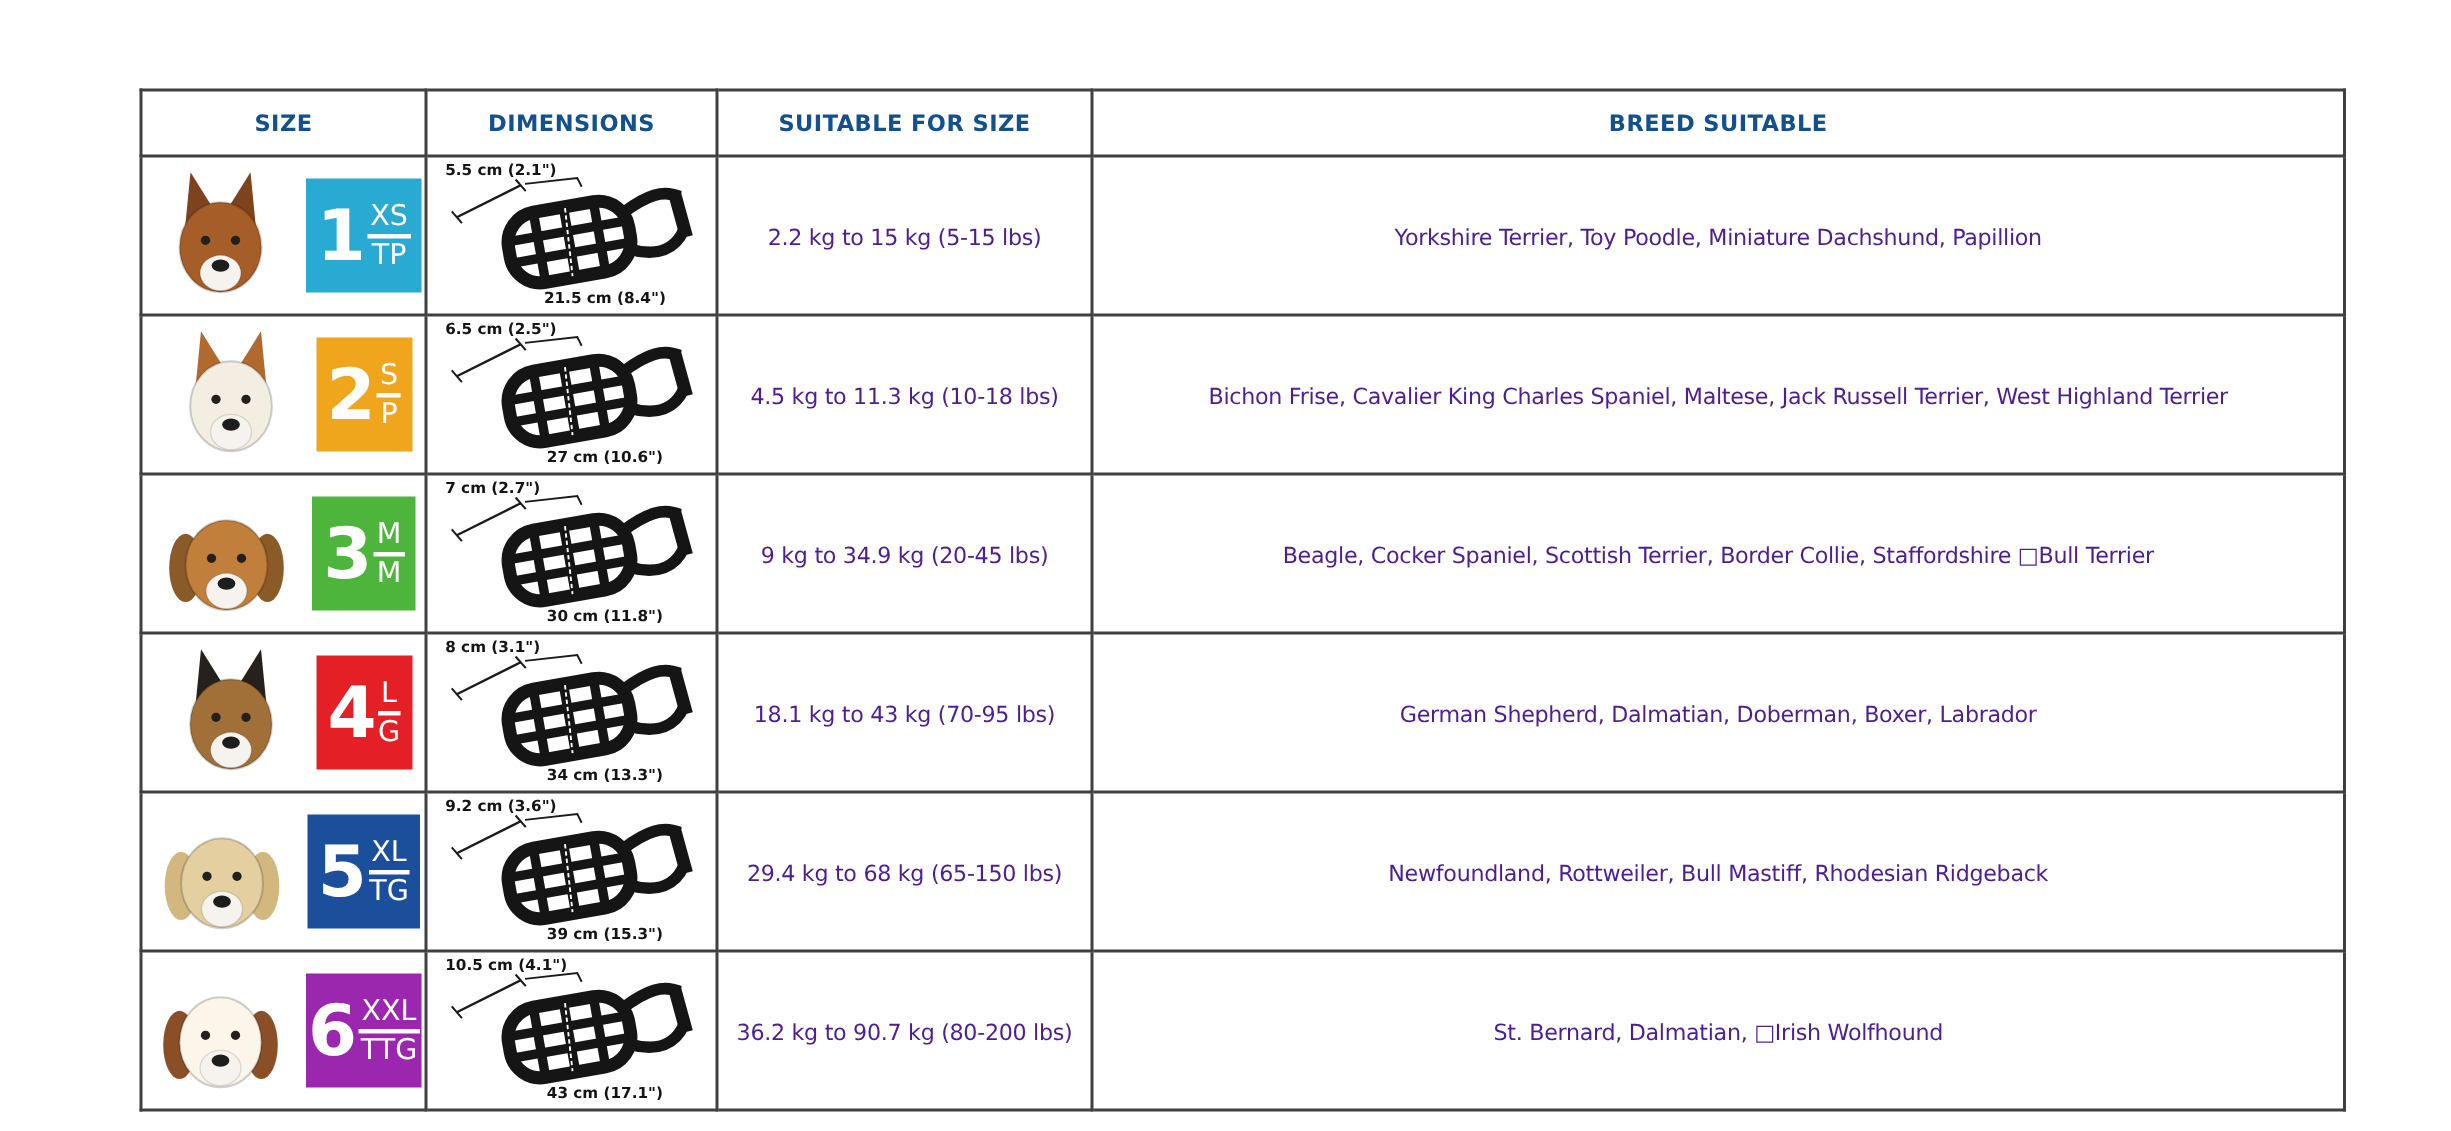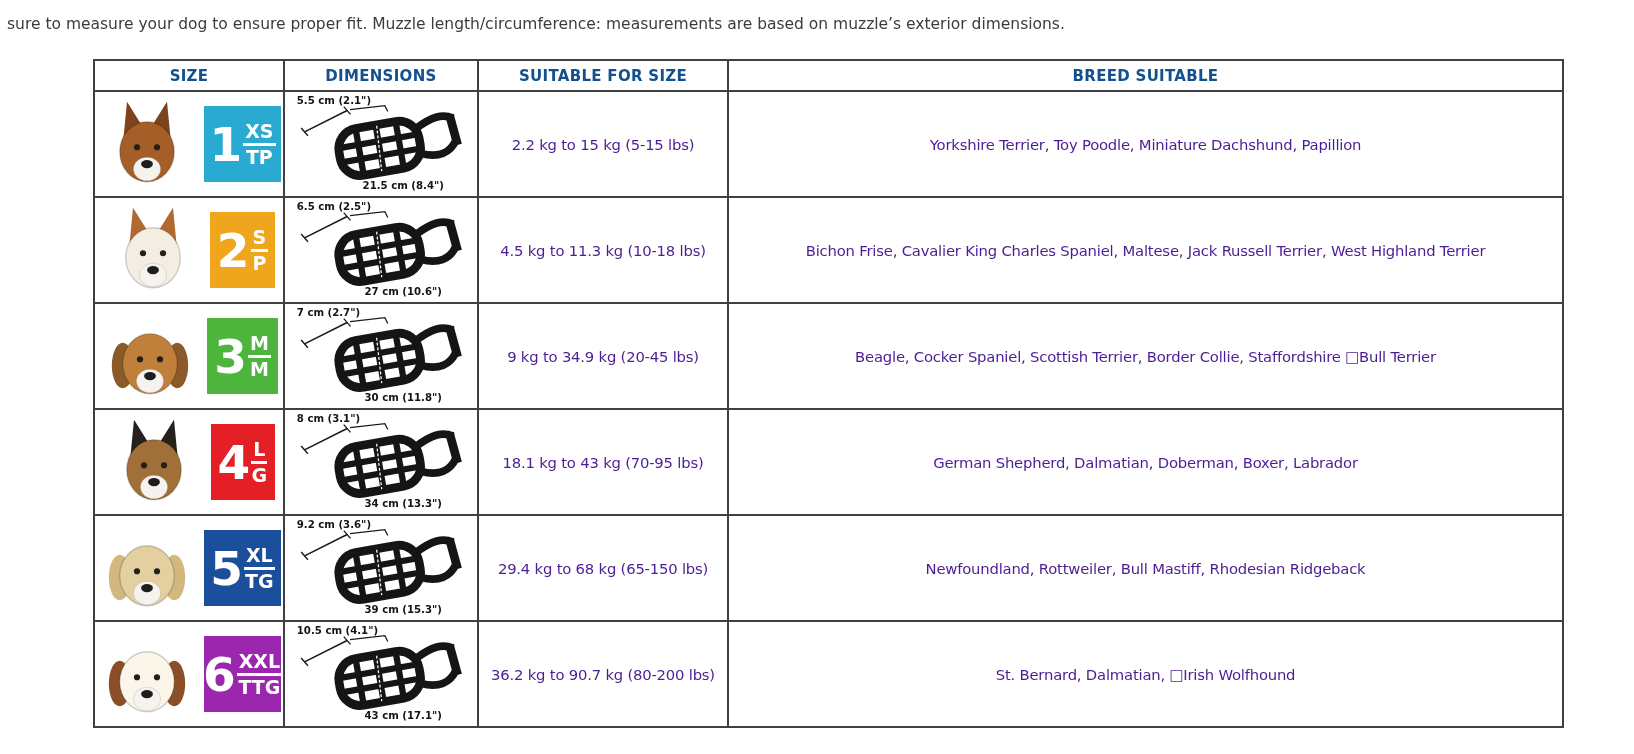--- a/index.html
+++ b/index.html
@@ -7,37 +7,37 @@
               font-family:"DejaVu Sans", sans-serif; }
 
   .note { position:absolute; left:7px; top:14px; color:#3c3c3c;
           font-size:15.5px; line-height:21.5px; }
   .note div { white-space:nowrap; }
 
   table.sizing { position:absolute; left:93px; top:59px; width:1469px;
                  border-collapse:collapse; table-layout:fixed; }
   table.sizing th, table.sizing td { border:2px solid #404040; }
 
-  th { height:31px; color:#12508e; font-size:15px; font-weight:bold;
+  th { height:44px; color:#12508e; font-size:15px; font-weight:bold;
        letter-spacing:.3px; text-align:center; background:#fff; }
 
   td { height:103px; text-align:center; vertical-align:middle;
        padding:0 2px; background:#fff; }
 
   .c-weight span, .c-breeds span { color:#4c1d95; font-size:14.8px;
        letter-spacing:-0.2px; white-space:nowrap; }
 
   .size-wrap { display:flex; align-items:center; justify-content:center; gap:7px; }
   .dog { width:100px; height:95px; flex:0 0 auto; }
 
   .badge { display:flex; align-items:center; justify-content:center;
            height:76px; min-width:64px; padding:0 7px; color:#fff; }
   .badge-num { font-size:47px; font-weight:bold; line-height:1; letter-spacing:-2px; }
   .badge-codes { display:flex; flex-direction:column; align-items:center;
-                 margin-left:3px; font-weight:bold; font-size:19px; line-height:1.1; }
+                 margin-left:3px; font-weight:normal; font-size:19px; line-height:1.1; }
   .code-top { border-bottom:3px solid #fff; padding:0 2px 1px 2px; }
   .code-bot { padding-top:1px; }
 
   .muzzle { width:180px; height:100px; }
   .muzzle text { font-size:10.5px; font-weight:bold; fill:#141414;
                  font-family:"DejaVu Sans", sans-serif; }
   .hidden-defs { position:absolute; width:0; height:0; overflow:hidden; }
 </style>
 </head>
 <body>
@@ -76,21 +76,20 @@
         <path d="M93 34 L90 81" stroke="#ffffff" stroke-width="1.3" stroke-dasharray="3 2" fill="none"></path>
         <path d="M132 44 C150 35 162 33 172 40" stroke="#151515" stroke-width="8" fill="none"></path>
         <path d="M133 70 C150 78 163 75 171 63" stroke="#151515" stroke-width="8" fill="none"></path>
         <line x1="169" y1="36" x2="172" y2="68" stroke="#151515" stroke-width="9"></line>
       </g>
     </g>
   </defs>
 </svg>
 
 <div class="note">
-  <div>sure to measure your dog to ensure proper fit. Muzzle length/circumference: measurements are based on muzzle’s exterior dimensions.</div>
 </div>
 
 <table class="sizing">
   <colgroup>
     <col style="width:190px">
       <col style="width:194px">
       <col style="width:250px">
       <col style="width:835px">
   </colgroup>
   <thead>

